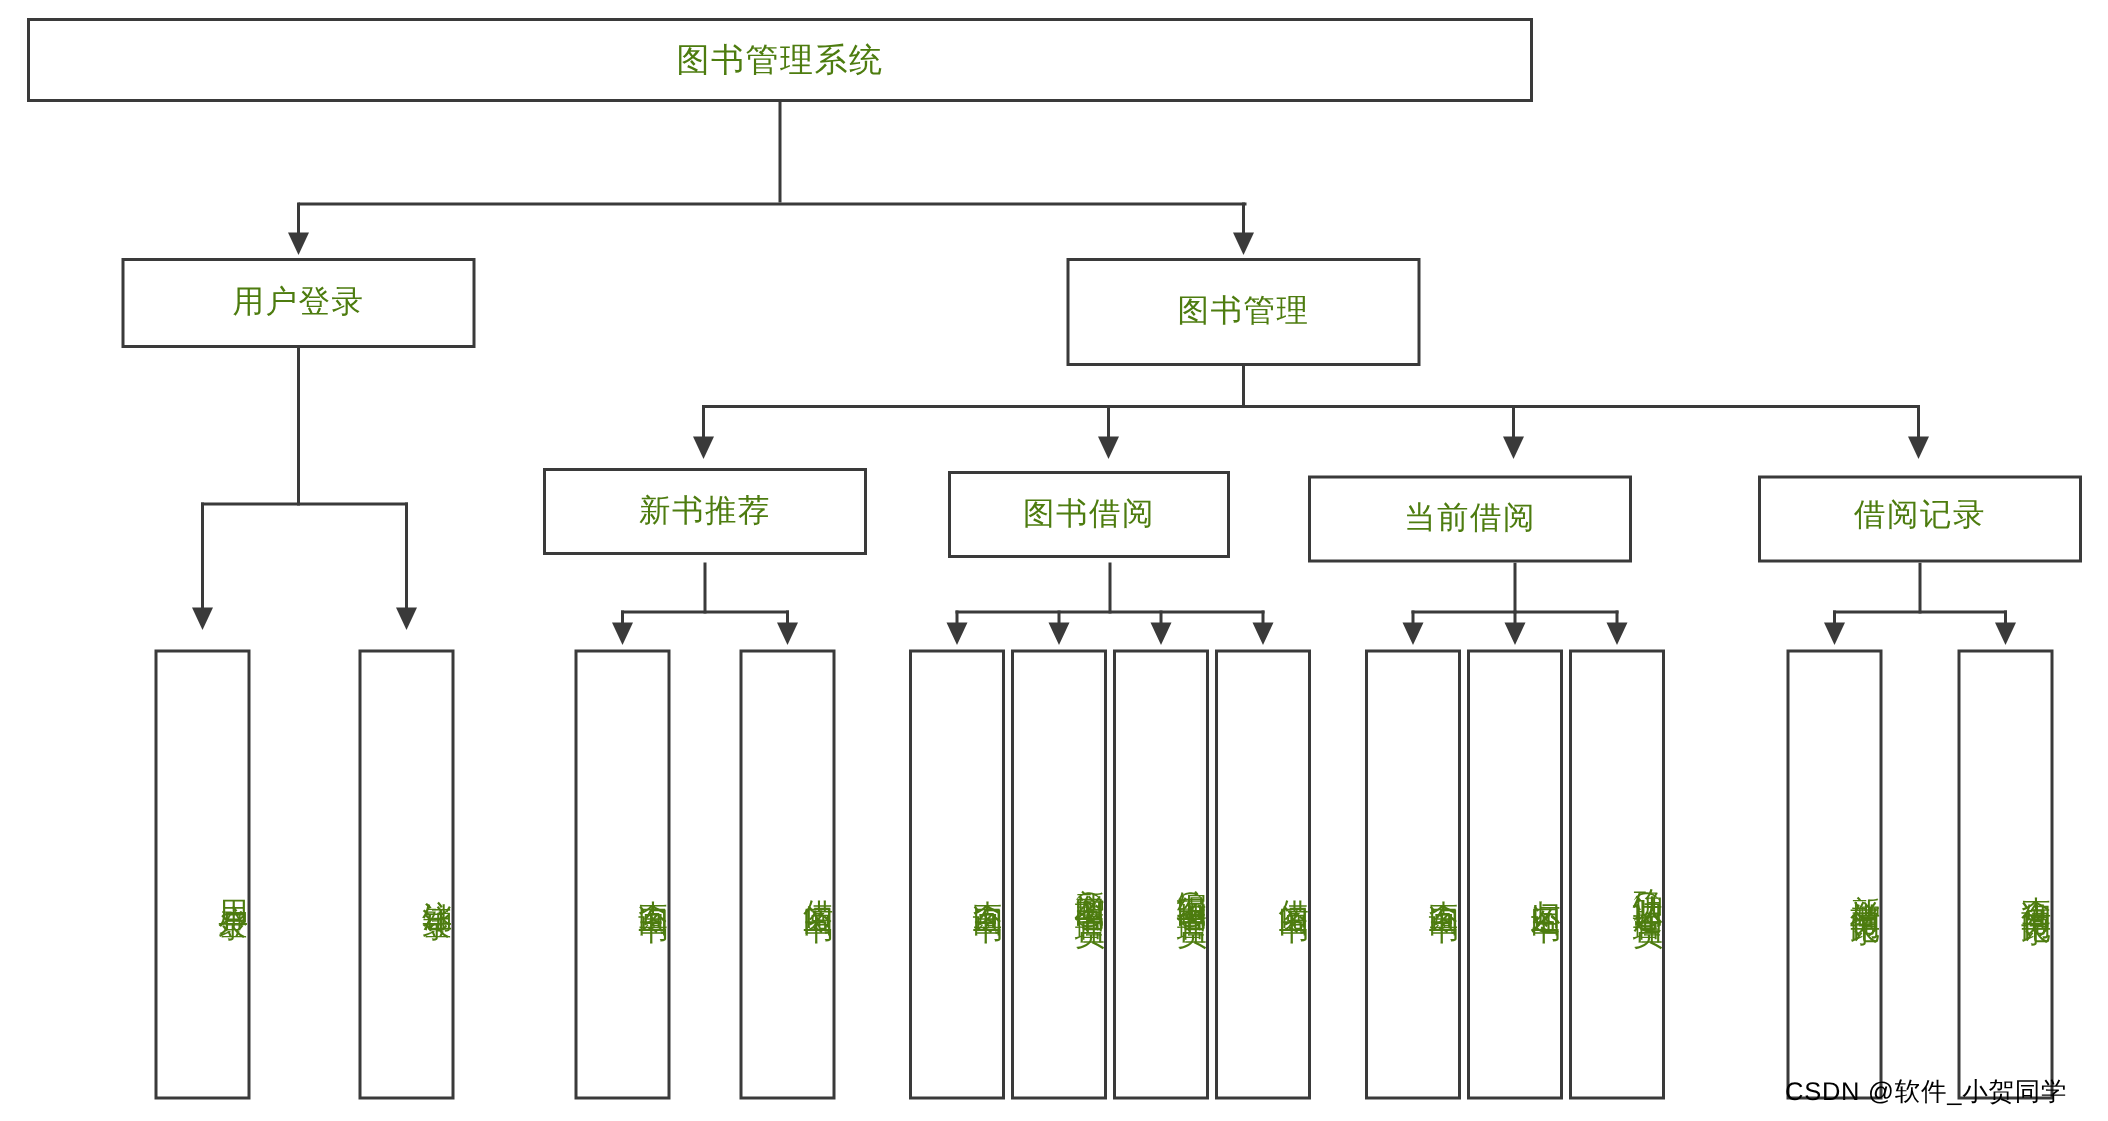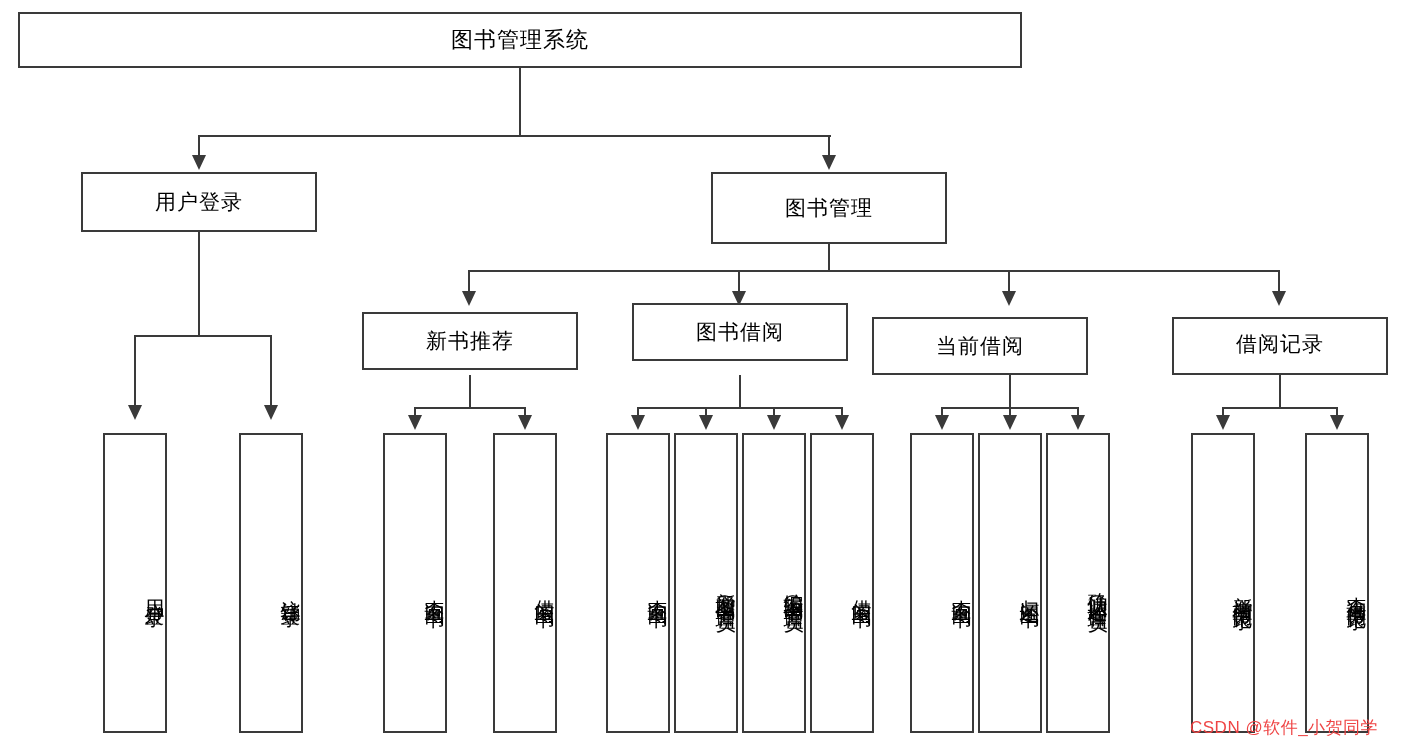--- a/index.html
+++ b/index.html
@@ -17,21 +17,21 @@
     height: 747px;
     background: #ffffff;
     overflow: hidden;
   }
   
   .node {
     position: absolute;
     box-sizing: border-box;
     border: 2px solid #3a3a3a;
     background: #ffffff;
-    color: #000000;
+    color: #4d7c0f;
     display: flex;
     align-items: center;
     justify-content: center;
     text-align: center;
     font-size: 21px;
     line-height: 1.25;
     letter-spacing: 1px;
     z-index: 3;
   }
   .node.root {
@@ -69,21 +69,21 @@
     width: 0;
     height: 0;
     border-left: 7px solid transparent;
     border-right: 7px solid transparent;
     border-top: 15px solid #3a3a3a;
     z-index: 2;
   }
   
   .watermark {
     position: absolute;
-    color: #ef4444;
+    color: #000000;
     font-size: 17px;
     letter-spacing: 0.5px;
     white-space: nowrap;
     z-index: 5;
     font-family: "Liberation Sans", "DejaVu Sans", sans-serif;
   }
 </style>
 </head>
 <body>
 
@@ -124,21 +124,21 @@
   <div class="vline" style="left:738px; top:270px; height:23px;"></div>
   <div class="arrow" style="left:732px; top:291px;"></div>
   <div class="vline" style="left:1008px; top:270px; height:23px;"></div>
   <div class="arrow" style="left:1002px; top:291px;"></div>
   <div class="vline" style="left:1278px; top:270px; height:23px;"></div>
   <div class="arrow" style="left:1272px; top:291px;"></div>
 
   <div class="node" style="left:362px; top:312px; width:216px; height:58px;">
     <span class="label">新书推荐</span>
   </div>
-  <div class="node" style="left:632px; top:303px; width:216px; height:58px;">
+  <div class="node" style="left:632px; top:314px; width:188px; height:58px;">
     <span class="label">图书借阅</span>
   </div>
   <div class="node" style="left:872px; top:317px; width:216px; height:58px;">
     <span class="label">当前借阅</span>
   </div>
   <div class="node" style="left:1172px; top:317px; width:216px; height:58px;font-family:Liberation Mono, monospace;">
     <span class="label">借阅记录</span>
   </div>
 
   <div class="vline" style="left:469px; top:375px; height:34px;"></div>

